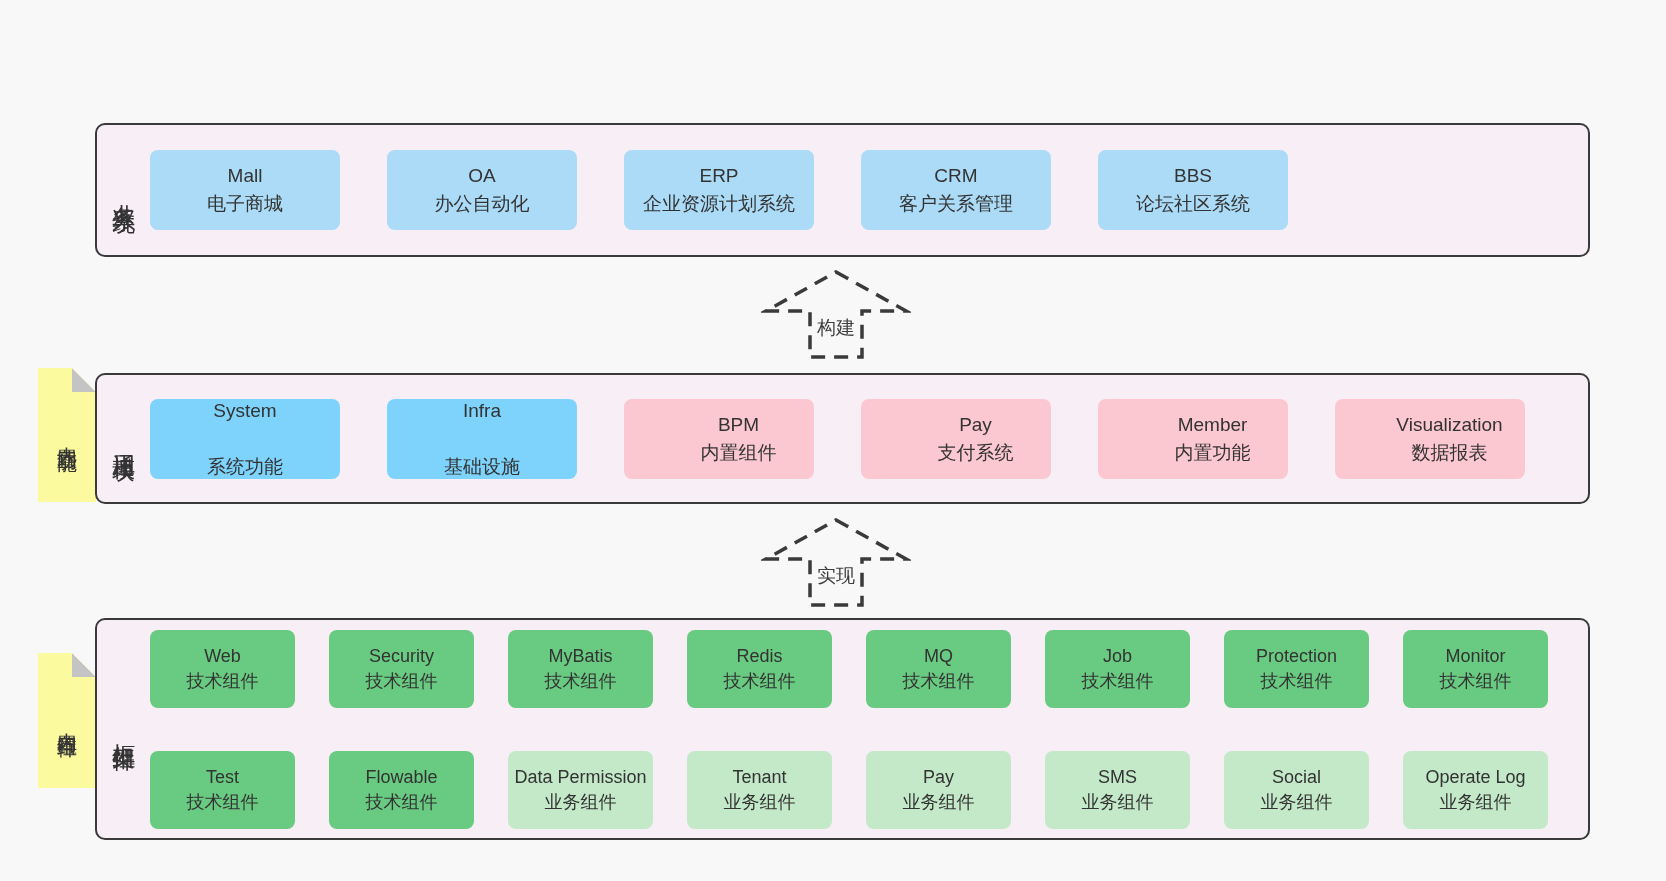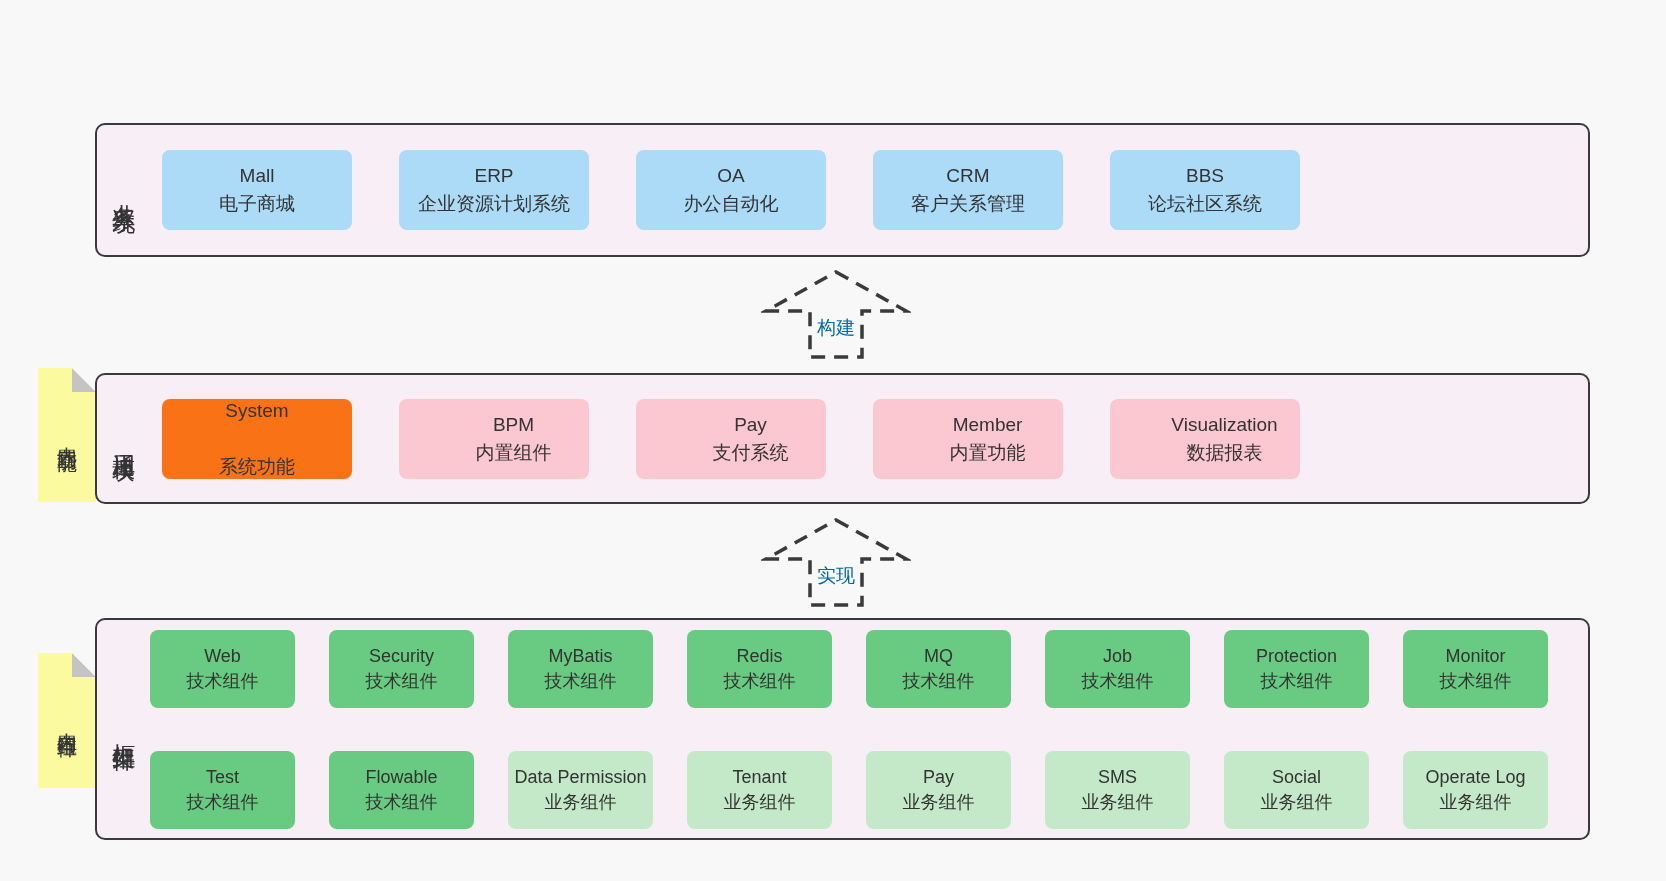--- a/index.html
+++ b/index.html
@@ -20,35 +20,35 @@
   .layer-label {
     width: 53px; flex: 0 0 53px;
     display: flex; align-items: center; justify-content: center;
   }
   .v-text {
     writing-mode: vertical-rl; text-orientation: upright;
     font-size: 23px; line-height: 1.1; letter-spacing: 2px; color: #333;
   }
 
   .boxes { flex: 1; display: flex; align-items: center; }
-  .boxes-6 { gap: 47px; margin-left: 12px; }
+  .boxes-6 { gap: 47px; }
   .rows { flex: 1; display: flex; flex-direction: column; justify-content: center; gap: 24px; }
   .boxes-8 { gap: 34px; }
 
   .box {
     border-radius: 8px; display: flex; flex-direction: column;
     align-items: center; justify-content: center; text-align: center;
     padding: 2px 6px;
   }
   .boxes-6 .box { width: 190px; height: 80px; font-size: 19px; line-height: 28px; }
   .boxes-8 .box { width: 145px; height: 78px; font-size: 18px; line-height: 25px; }
   .box-en, .box-zh { display: block; }
 
   .c-blue   { background: #abdbf7; }
-  .c-red    { background: #f97316; gap: 28px; }
+  .c-red    { background: #7dd3fc; gap: 28px; }
   .c-pink   { background: #fbc7d1; padding-left: 45px; }
   .c-green  { background: #68cb81; }
   .c-lgreen { background: #c3e9c9; text-align: right; }
 
   
   .note {
     position: absolute; left: 38px; width: 58px; background: #fbfa9e; z-index: 1;
     clip-path: polygon(0 0, calc(100% - 24px) 0, 100% 24px, 100% 100%, 0 100%);
     display: flex; align-items: center; justify-content: center;
   }
@@ -63,21 +63,21 @@
     font-size: 20px; line-height: 1.15; letter-spacing: 2px; color: #333;
   }
 
   
   .arrow { position: absolute; width: 150px; height: 92px; z-index: 0; }
   .arrow-build     { left: 761px; top: 268px; }
   .arrow-implement { left: 761px; top: 516px; text-decoration: underline; }
   .arrow svg { position: absolute; inset: 0; }
   .arrow-label {
     position: absolute; top: 47px; left: 0; right: 0;
-    text-align: center; font-size: 19px; color: #0369a1;
+    text-align: center; font-size: 19px; color: #404040;
   }
 </style>
 </head>
 <body>
 
 <div class="canvas">
 
   <aside class="note note-modules">
     <span class="note-fold"></span>
     <span class="note-text">内置功能</span>
@@ -91,26 +91,26 @@
   <section class="layer layer-1">
     <div class="layer-label">
       <span class="v-text">业务系统</span>
     </div>
     <div class="boxes boxes-6">
       <div class="box c-blue">
         <span class="box-en">Mall</span>
         <span class="box-zh">电子商城</span>
       </div>
       <div class="box c-blue">
+        <span class="box-en">OA</span>
+        <span class="box-zh">办公自动化</span>
+      </div>
+      <div class="box c-blue">
         <span class="box-en">ERP</span>
         <span class="box-zh">企业资源计划系统</span>
-      </div>
-      <div class="box c-blue">
-        <span class="box-en">OA</span>
-        <span class="box-zh">办公自动化</span>
       </div>
       <div class="box c-blue">
         <span class="box-en">CRM</span>
         <span class="box-zh">客户关系管理</span>
       </div>
       <div class="box c-blue">
         <span class="box-en">BBS</span>
         <span class="box-zh">论坛社区系统</span>
       </div>
     </div>
@@ -125,20 +125,24 @@
 
   <section class="layer layer-2">
     <div class="layer-label">
       <span class="v-text">通用模块</span>
     </div>
     <div class="boxes boxes-6">
       <div class="box c-red">
         <span class="box-en">System</span>
         <span class="box-zh">系统功能</span>
       </div>
+      <div class="box c-red">
+        <span class="box-en">Infra</span>
+        <span class="box-zh">基础设施</span>
+      </div>
       <div class="box c-pink">
         <span class="box-en">BPM</span>
         <span class="box-zh">内置组件</span>
       </div>
       <div class="box c-pink">
         <span class="box-en">Pay</span>
         <span class="box-zh">支付系统</span>
       </div>
       <div class="box c-pink">
         <span class="box-en">Member</span>

